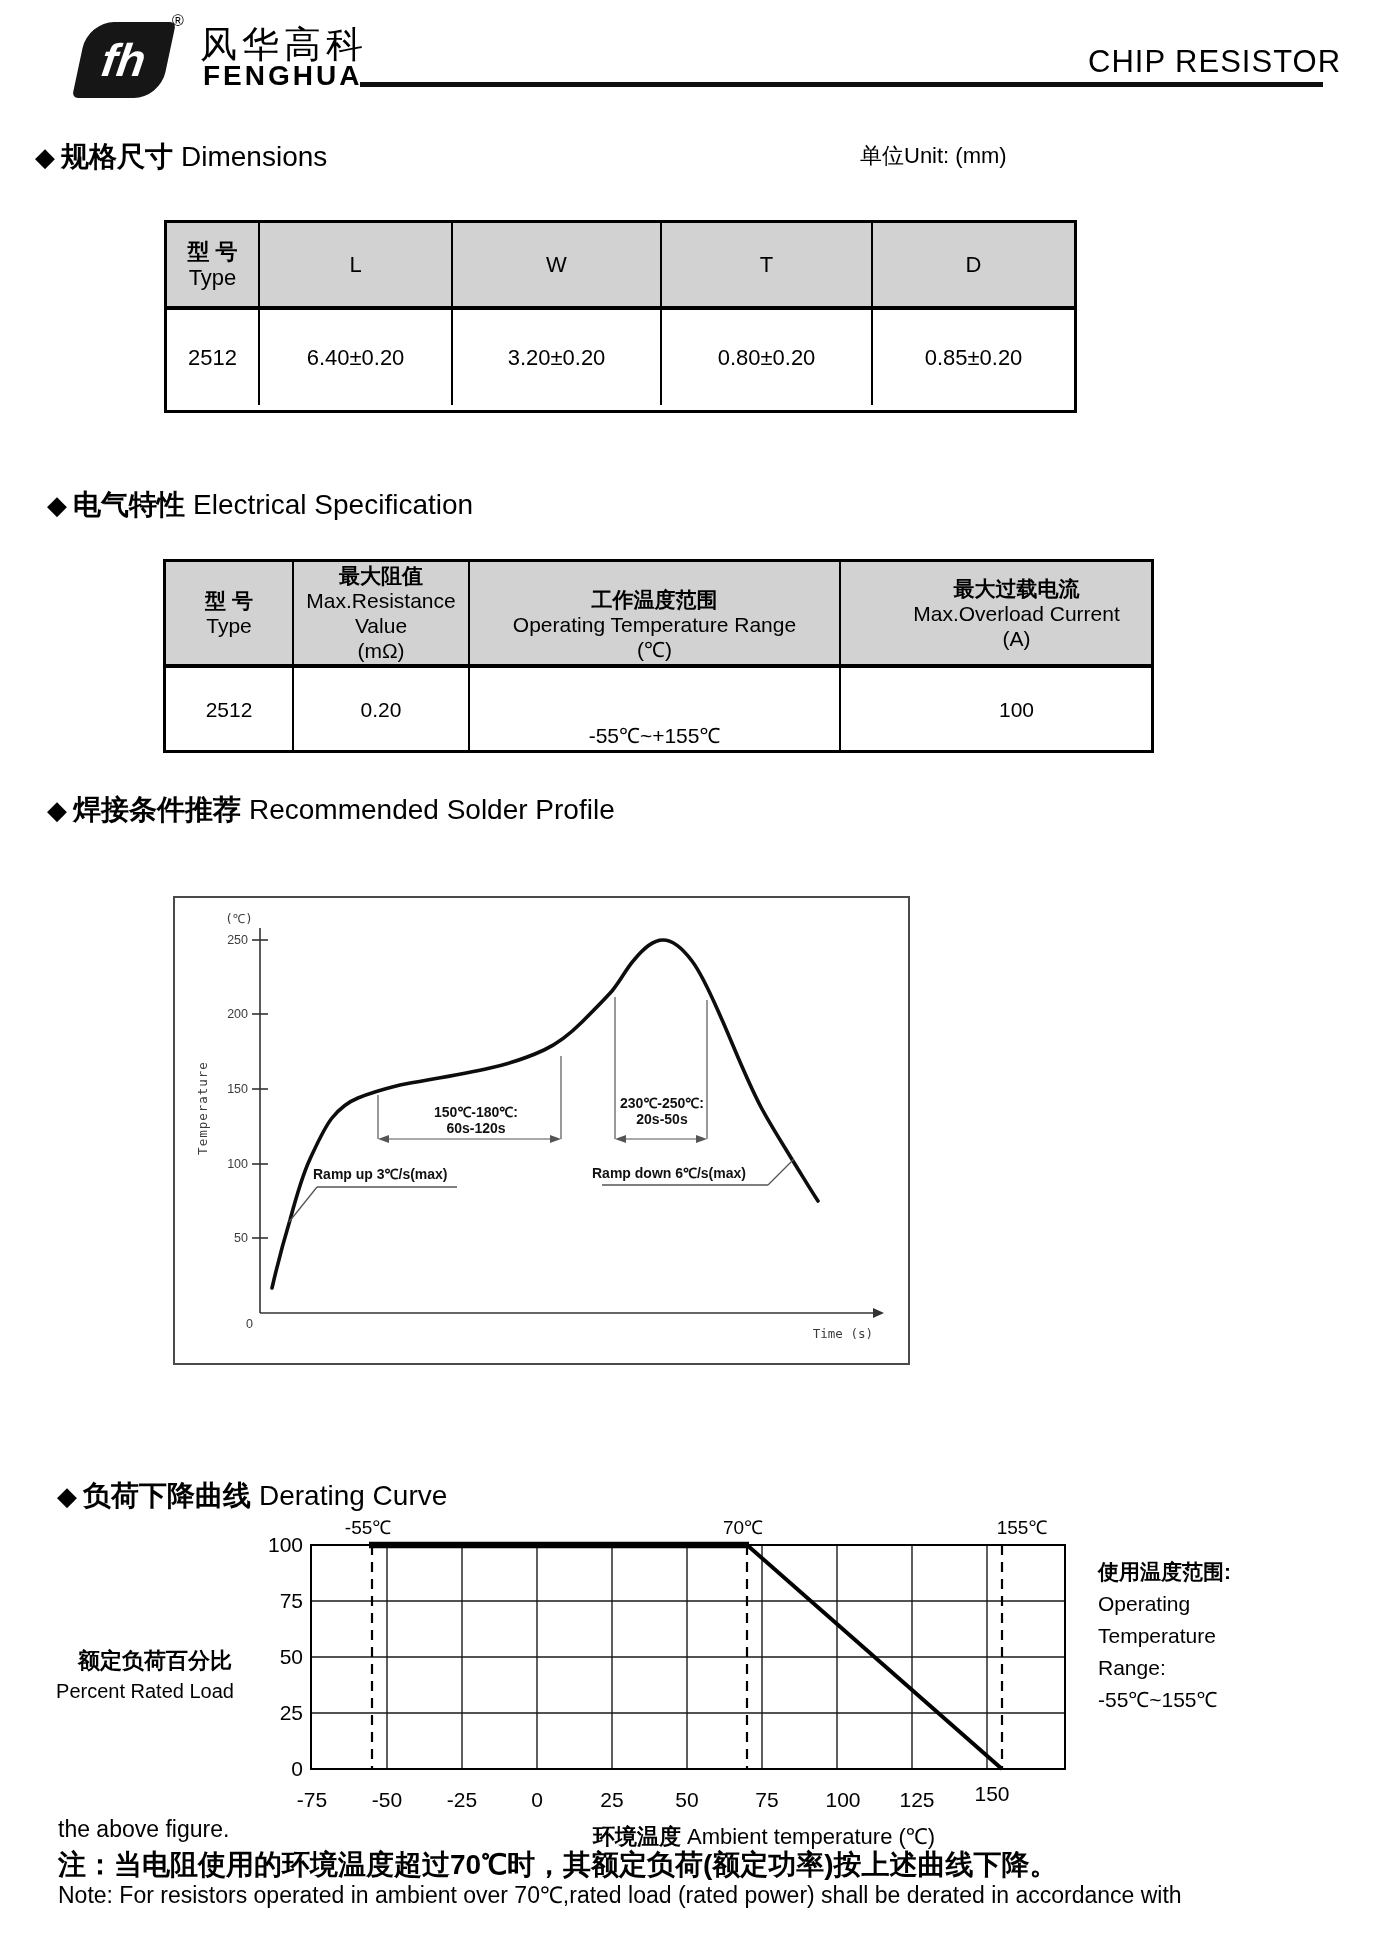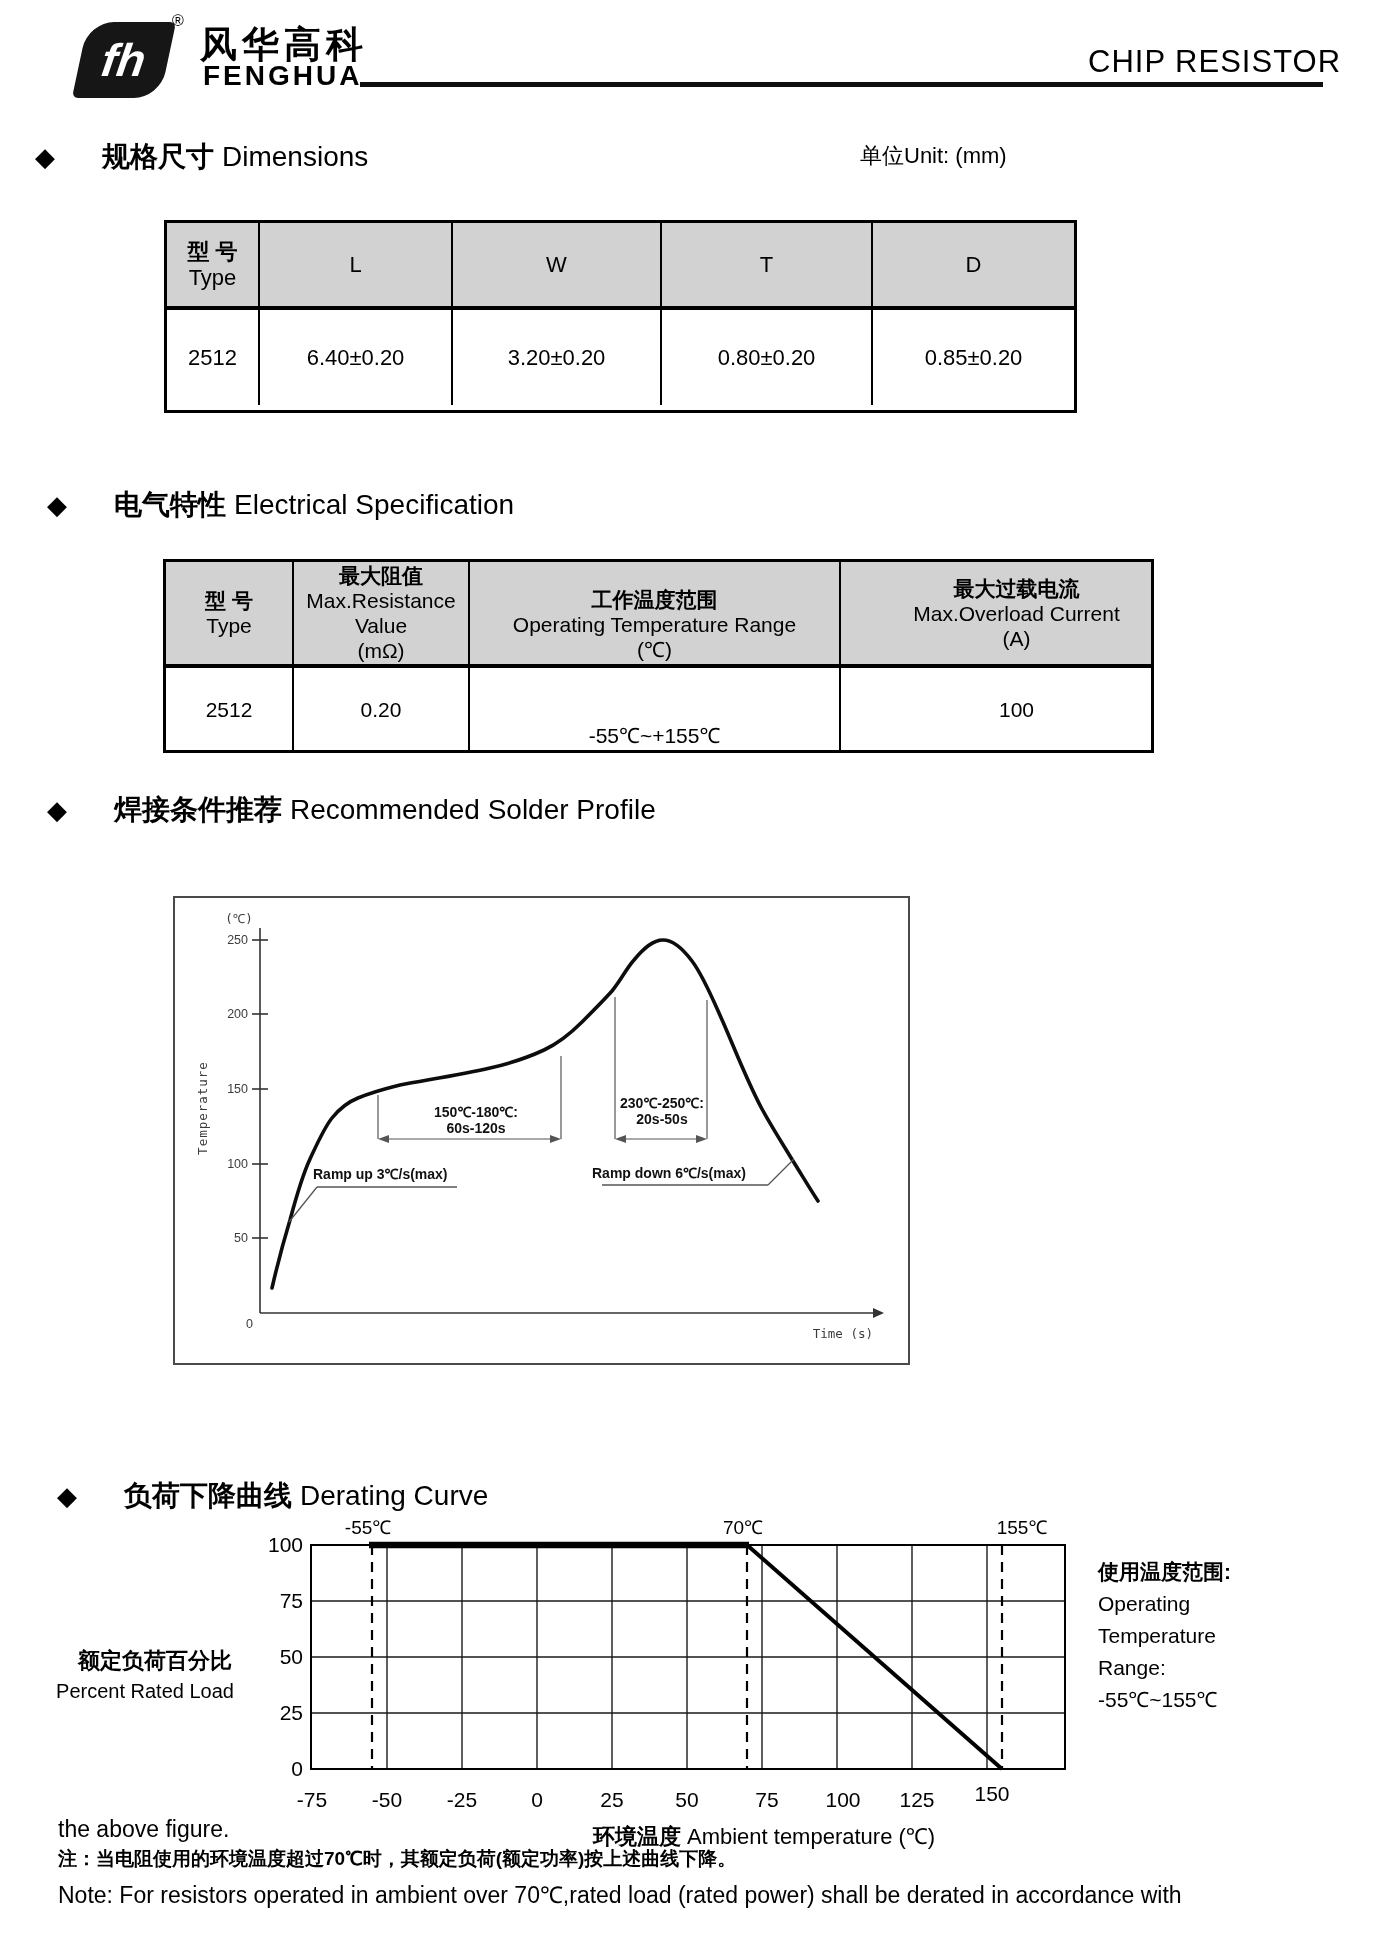--- a/index.html
+++ b/index.html
@@ -17,29 +17,29 @@
     left:80px; top:22px; width:88px; height:76px;
     background:#161616; transform:skewX(-12deg);
     border-radius:26px 6px 26px 6px;
     display:flex; align-items:center; justify-content:center;
   }
   .logo-fh{
     color:#fff; font-weight:bold; font-style:italic;
     font-size:46px; line-height:1; transform:skewX(4deg);
   }
   .reg-mark{ left:172px; top:12px; font-size:16px; }
-  .logo-cn{ left:200px; top:20px; font-size:37px; font-weight:bold; letter-spacing:5px; }
+  .logo-cn{ left:200px; top:20px; font-size:37px; font-weight:normal; letter-spacing:5px; }
   .logo-en{ left:203px; top:60px; font-size:28px; font-weight:600; letter-spacing:3px; }
   .doc-title{ left:1088px; top:44px; font-size:31px; letter-spacing:1px; }
   .header-rule{ left:360px; top:82px; width:963px; height:5px; background:#101010; }
 
   
   .sec-title{ font-size:28px; white-space:nowrap; }
   .sec-title .dia{ font-size:26px; margin-right:6px; }
-  .sec-title .tcn{ font-weight:bold;margin-left:41px; }
+  .sec-title .tcn{ font-weight:bold; }
   .sec-title .ten{ font-weight:500; margin-left:8px; }
   .unit-note{ left:860px; top:141px; font-size:22px; }
 
   
   .dtable{ border:3px solid #000; display:flex; flex-direction:column; background:#fff; }
   .trow{ display:flex; flex:0 0 auto; }
   .trow.head{ background:#d2d2d2; border-bottom:4px solid #000; }
   .tcell{
     display:flex; flex-direction:column; align-items:center; justify-content:center;
     text-align:center; font-size:22px; line-height:26px; padding:2px;
@@ -62,21 +62,21 @@
   svg text{ font-family:"Liberation Sans", sans-serif; }
   .mono{ font-family:"DejaVu Sans Mono", monospace; }
 
   .dera-ylab-cn{ left:40px; top:1646px; width:230px; text-align:center; font-size:22px; font-weight:600; }
   .dera-ylab-en{ left:30px; top:1680px; width:230px; text-align:center; font-size:20px; }
   .dera-side{ left:1098px; top:1556px; width:260px; font-size:21px; line-height:32px; }
   .dera-side .l0{ font-weight:600; }
   .dera-xtitle{ left:430px; top:1820px; width:620px; text-align:center; font-size:22px; }
   .dera-xtitle .cn{ font-weight:600; margin-right:6px;margin-left:48px; }
 
-  .note-cn{ left:58px; top:1846px; font-size:19px; font-weight:600; }
+  .note-cn{ left:58px; top:1846px; font-size:28px; font-weight:600; }
   .note-en1{ left:58px; top:1878px; font-size:23px; }
   .note-en2{ left:58px; top:1816px; font-size:23px; }
 </style>
 </head>
 <body>
 
 <div class="page">
 
   <div class="abs logo-mark">
     <span class="logo-fh">fh</span>

